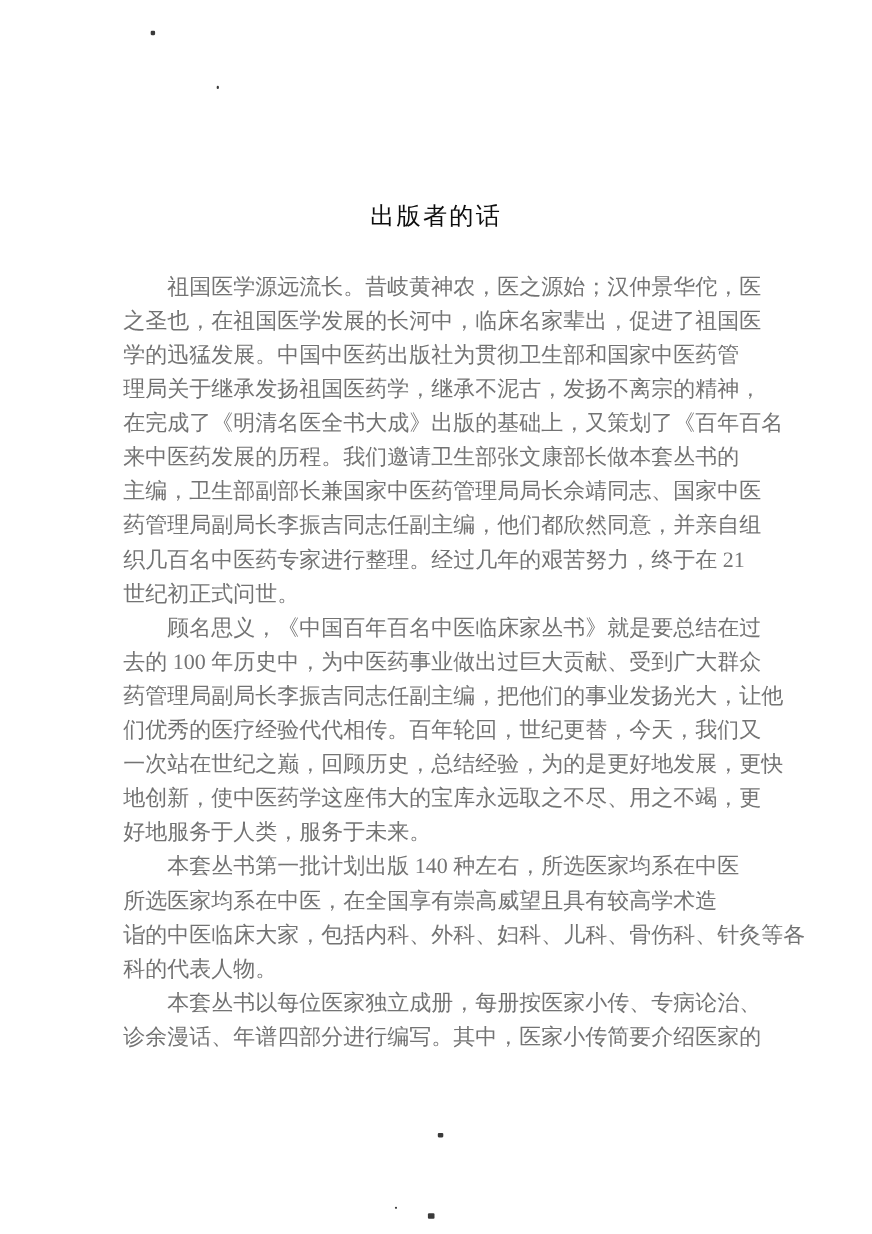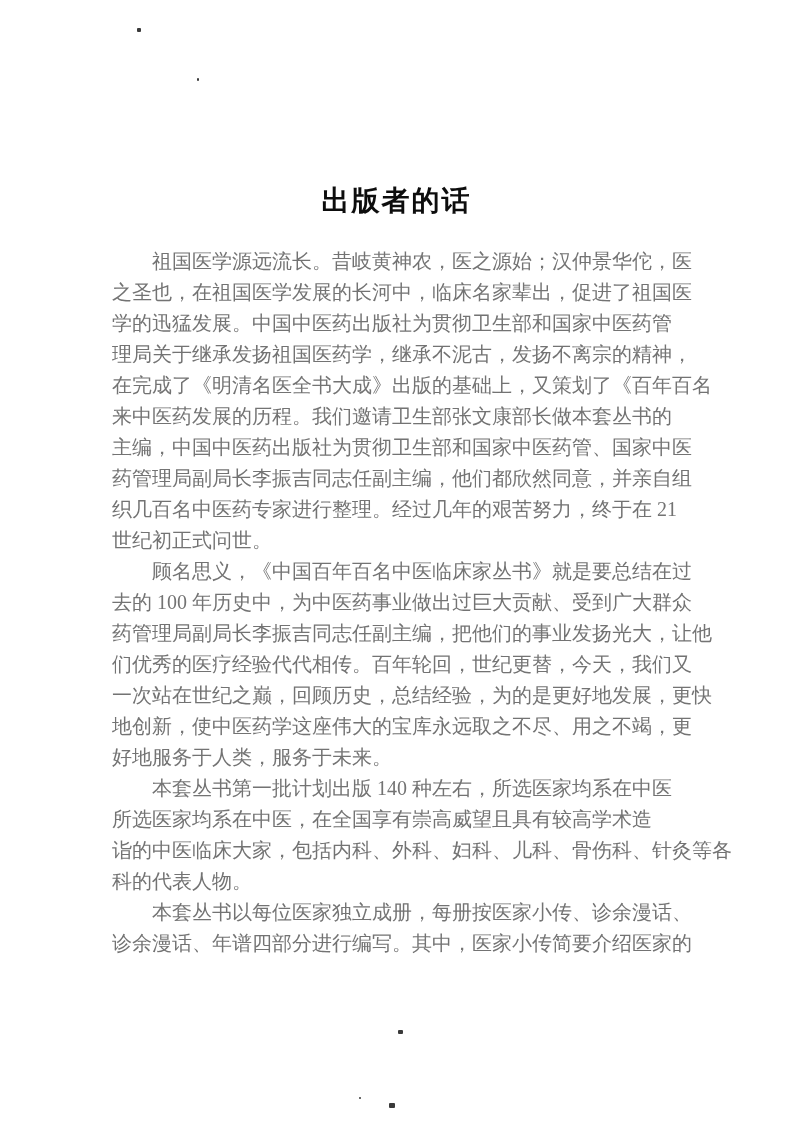--- a/index.html
+++ b/index.html
@@ -16,22 +16,22 @@
     font-family: "Liberation Serif", "DejaVu Serif", serif;
     color: #121212;
   }
   .doc-title {
     position: absolute;
     top: 182px;
     left: 0;
     width: 100%;
     text-align: center;
     font-family: "Liberation Sans", "DejaVu Sans", sans-serif;
-    font-weight: 700;
-    font-size: 28px;
+    font-weight: 400;
+    font-size: 22px;
     letter-spacing: 2px;
     color: #0d0d0d;
     margin: 0;
   }
   .body-text {
     position: absolute;
     left: 112px;
     top: 246px;
     width: 582px;
   }
@@ -63,36 +63,36 @@
 <div class="page">
   <h1 class="doc-title">出版者的话</h1>
 
   <div class="body-text">
       <div class="line indent">祖国医学源远流长。昔岐黄神农，医之源始；汉仲景华佗，医</div>
       <div class="line">之圣也，在祖国医学发展的长河中，临床名家辈出，促进了祖国医</div>
       <div class="line">学的迅猛发展。中国中医药出版社为贯彻卫生部和国家中医药管</div>
       <div class="line">理局关于继承发扬祖国医药学，继承不泥古，发扬不离宗的精神，</div>
       <div class="line">在完成了《明清名医全书大成》出版的基础上，又策划了《百年百名</div>
       <div class="line">来中医药发展的历程。我们邀请卫生部张文康部长做本套丛书的</div>
-      <div class="line">主编，中国中医药出版社为贯彻卫生部和国家中医药管、国家中医</div>
+      <div class="line">主编，卫生部副部长兼国家中医药管理局局长佘靖同志、国家中医</div>
       <div class="line">药管理局副局长李振吉同志任副主编，他们都欣然同意，并亲自组</div>
       <div class="line">织几百名中医药专家进行整理。经过几年的艰苦努力，终于在 21</div>
       <div class="line">世纪初正式问世。</div>
       <div class="line indent">顾名思义，《中国百年百名中医临床家丛书》就是要总结在过</div>
       <div class="line">去的 100 年历史中，为中医药事业做出过巨大贡献、受到广大群众</div>
       <div class="line">药管理局副局长李振吉同志任副主编，把他们的事业发扬光大，让他</div>
       <div class="line">们优秀的医疗经验代代相传。百年轮回，世纪更替，今天，我们又</div>
       <div class="line">一次站在世纪之巅，回顾历史，总结经验，为的是更好地发展，更快</div>
       <div class="line">地创新，使中医药学这座伟大的宝库永远取之不尽、用之不竭，更</div>
       <div class="line">好地服务于人类，服务于未来。</div>
       <div class="line indent">本套丛书第一批计划出版 140 种左右，所选医家均系在中医</div>
       <div class="line">所选医家均系在中医，在全国享有崇高威望且具有较高学术造</div>
       <div class="line">诣的中医临床大家，包括内科、外科、妇科、儿科、骨伤科、针灸等各</div>
       <div class="line">科的代表人物。</div>
-      <div class="line indent">本套丛书以每位医家独立成册，每册按医家小传、诊余漫话、</div>
+      <div class="line indent">本套丛书以每位医家独立成册，每册按医家小传、专病论治、</div>
       <div class="line">诊余漫话、年谱四部分进行编写。其中，医家小传简要介绍医家的</div>
     </div>
 
   <div class="speck s1"></div>
   <div class="speck s2"></div>
   <div class="speck s3"></div>
   <div class="speck s4"></div>
   <div class="speck s5"></div>
 </div>
 

